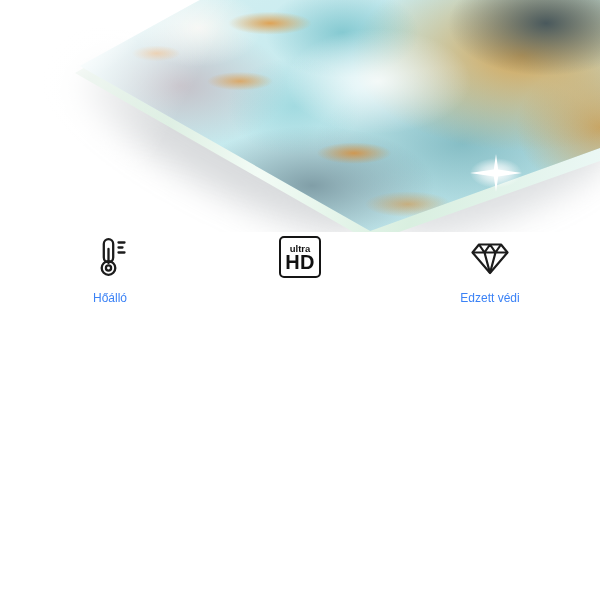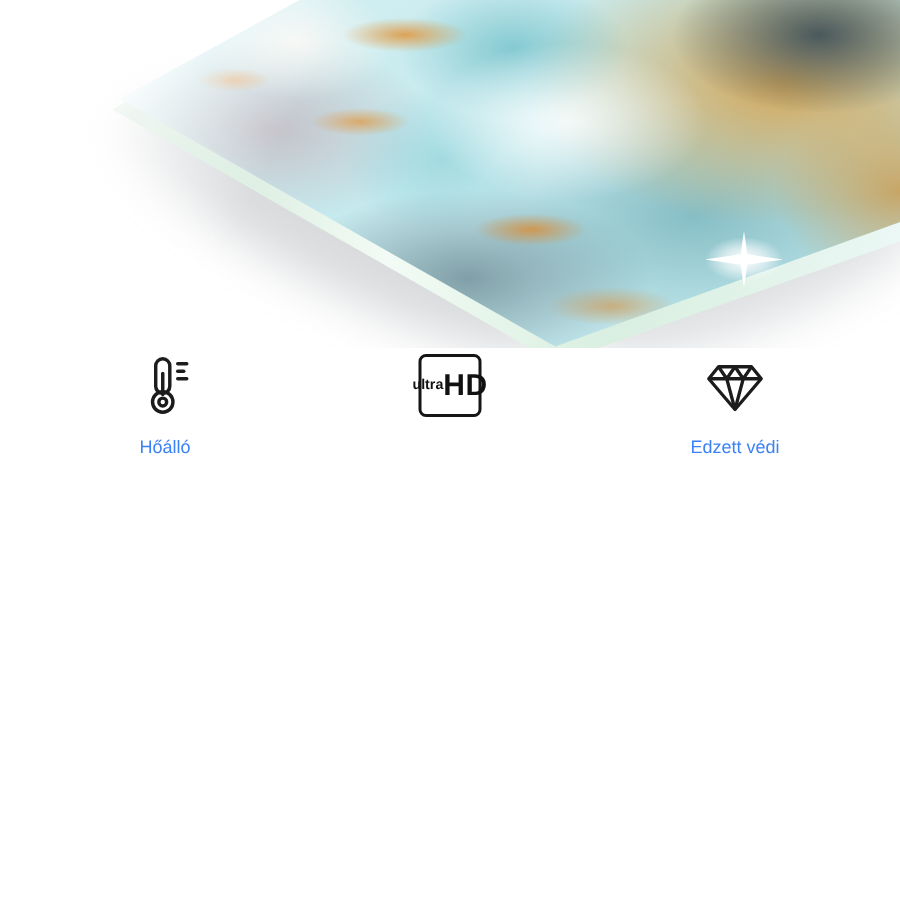--- a/index.html
+++ b/index.html
@@ -45,21 +45,21 @@
      font-weight:400;font-size:26px;line-height:35px;color:#191919;letter-spacing:.2px;}
   .desc{margin:15px 40px 0;font-size:13.4px;line-height:24px;color:#3d3d3d;}
   .desc span{display:block;}
 
   
   .features{margin:23px 15px 0;display:grid;grid-template-columns:repeat(3,1fr);row-gap:14px;}
   .feature{display:flex;flex-direction:column;align-items:center;}
   .icon-wrap{height:46px;display:flex;align-items:center;justify-content:center;}
   .feature-label{margin-top:11px;font-size:12px;color:#3b82f6;}
   .hd-box{width:38px;height:38px;border:2.5px solid #151515;border-radius:5px;
-     display:flex;flex-direction:row;align-items:center;justify-content:center;
+     display:flex;flex-direction:column;align-items:center;justify-content:center;
      font-weight:bold;color:#111;}
   .hd-top{font-size:9.5px;line-height:10px;}
   .hd-bottom{font-size:20px;line-height:17px;letter-spacing:.3px;}
 </style>
 </head>
 <body>
 
 <div class="canvas">
 
   <div class="hero">

